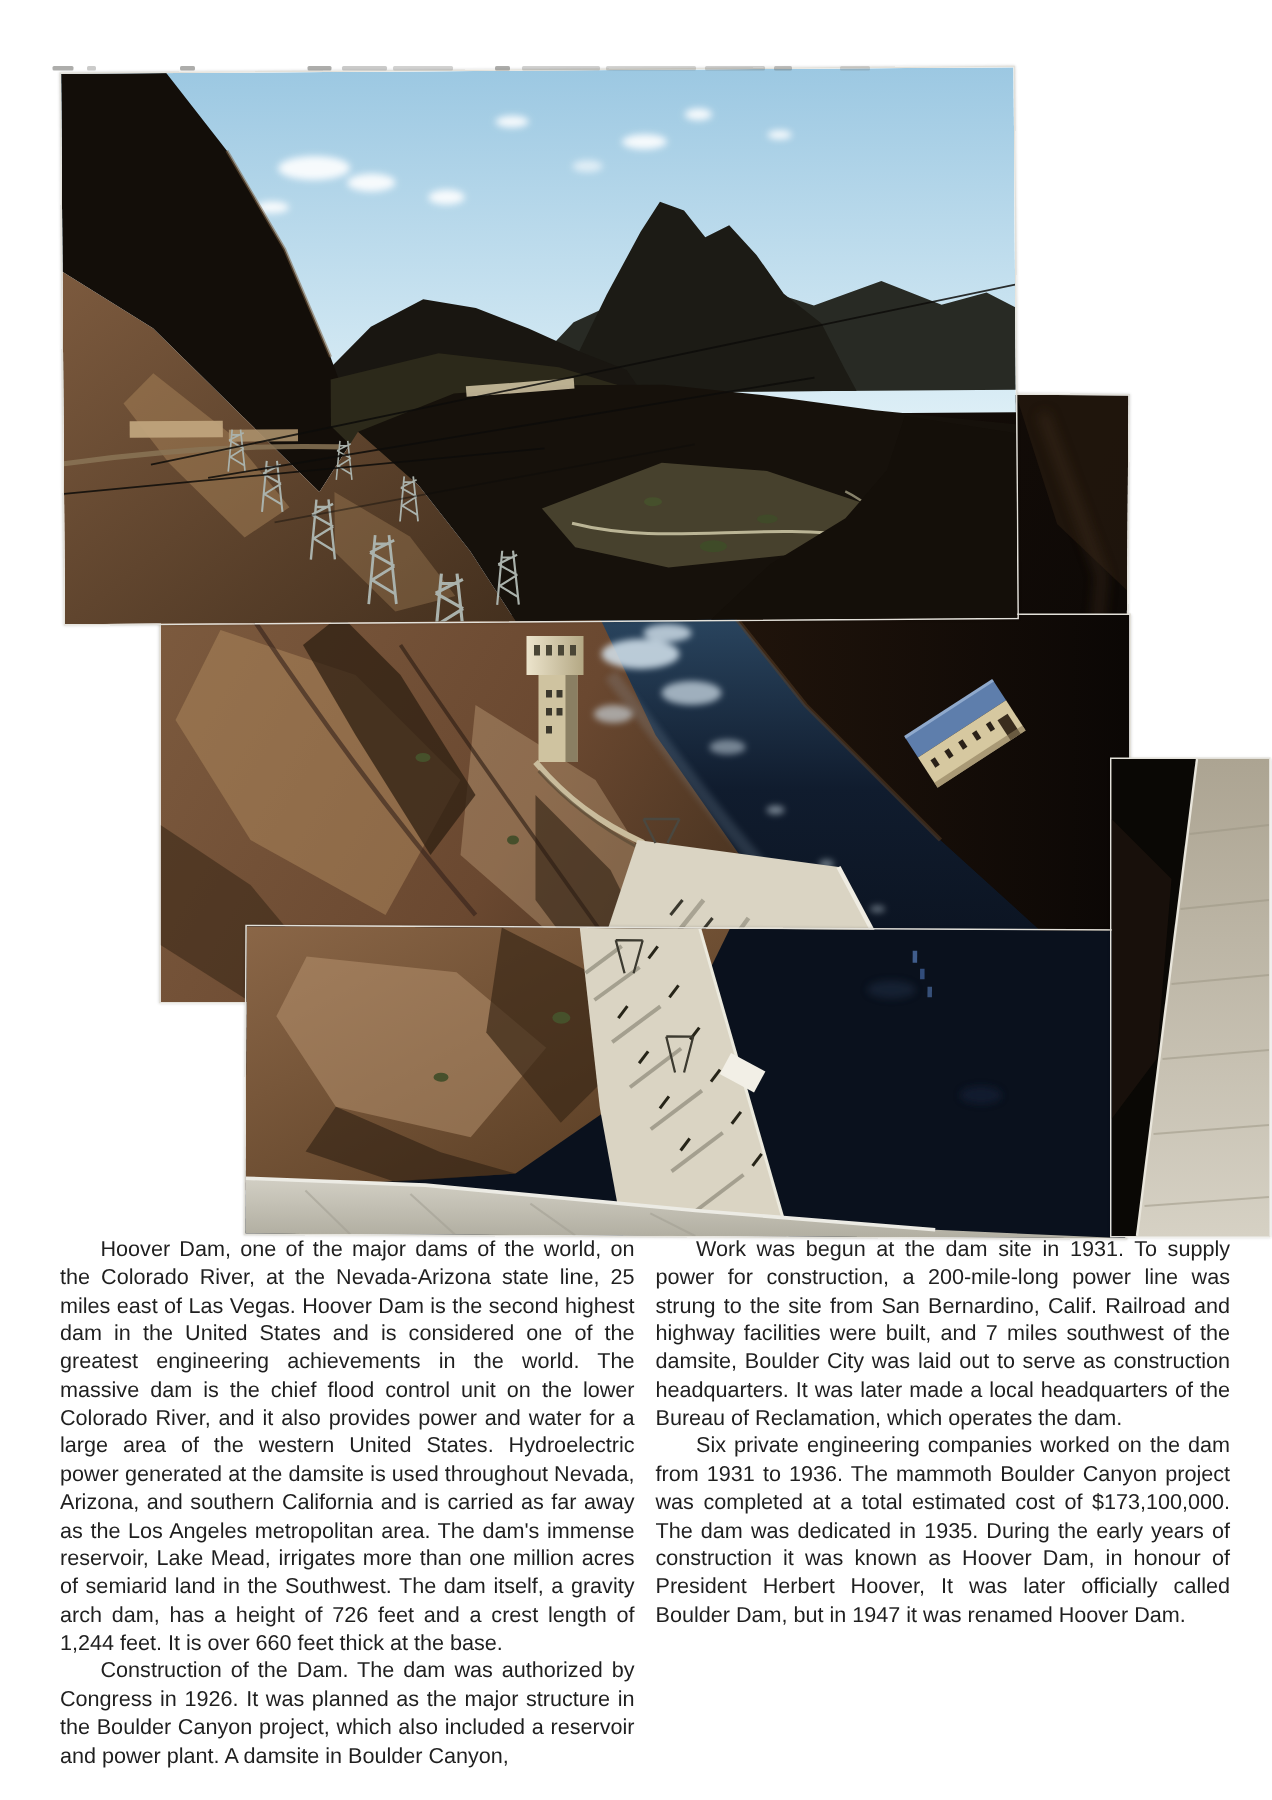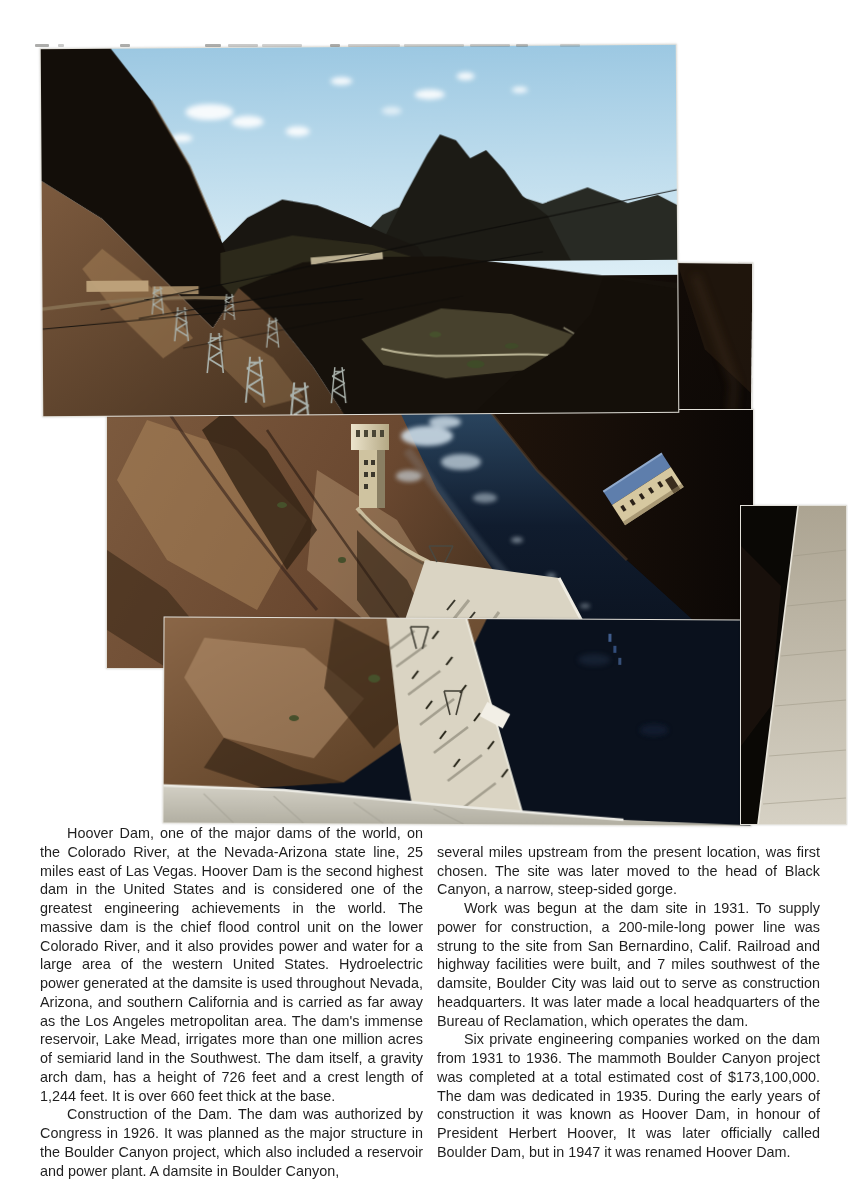--- a/index.html
+++ b/index.html
@@ -14,21 +14,21 @@
   .photo svg{display:block;width:100%;height:100%;}
   .photoA{left:41px;top:46px;width:635px;height:367px;transform:rotate(-.4deg);z-index:3;}
   .photoB{left:575px;top:262px;width:175px;height:378px;z-index:1;transform:rotate(.4deg);}
   .photoC{left:106px;top:409px;width:646px;height:258px;z-index:2;}
   .photoD{left:163px;top:618px;width:587px;height:205px;z-index:4;transform:rotate(.3deg);}
   .photoE{left:740px;top:505px;width:105px;height:318px;z-index:5;}
   .marks{position:absolute;left:0;top:43px;width:848px;height:6px;z-index:6;}
   .marks i{position:absolute;top:1px;height:3px;background:#6a6a66;opacity:.55;border-radius:1px;}
   .columns{
     position:absolute;left:40px;top:824px;width:780px;
-    display:flex;gap:14px;color:var(--text,#1f1f1f);align-items:center;
+    display:flex;gap:14px;color:var(--text,#1f1f1f);
   }
   .col{width:383px;font-size:14.4px;line-height:18.75px;text-align:justify;}
   .col p{margin:0;text-indent:27px;}
   .col p.no-indent{text-indent:0;}
   [data-interactable]{cursor:default;}
 </style>
 </head>
 <body>
 
 <div class="page" data-interactable="false">
@@ -360,19 +360,18 @@
     </div>
 
   </div>
 
   <div class="columns" data-interactable="false">
     <div class="col col-left" data-interactable="false">
       <p data-interactable="false">Hoover Dam, one of the major dams of the world, on the Colorado River, at the Nevada-Arizona state line, 25 miles east of Las Vegas. Hoover Dam is the second highest dam in the United States and is considered one of the greatest engineering achievements in the world. The massive dam is the chief flood control unit on the lower Colorado River, and it also provides power and water for a large area of the western United States. Hydroelectric power generated at the damsite is used throughout Nevada, Arizona, and southern California and is carried as far away as the Los Angeles metropolitan area. The dam's immense reservoir, Lake Mead, irrigates more than one million acres of semiarid land in the Southwest. The dam itself, a gravity arch dam, has a height of 726 feet and a crest length of 1,244 feet. It is over 660 feet thick at the base.</p>
       <p data-interactable="false">Construction of the Dam. The dam was authorized by Congress in 1926. It was planned as the major structure in the Boulder Canyon project, which also included a reservoir and power plant. A damsite in Boulder Canyon,</p>
     </div>
     <div class="col col-right" data-interactable="false">
-      <p class="no-indent" data-interactable="false">several miles upstream from the present location, was first chosen. The site was later moved to the head of Black Canyon, a narrow, steep-sided gorge.</p>
       <p data-interactable="false">Work was begun at the dam site in 1931. To supply power for construction, a 200-mile-long power line was strung to the site from San Bernardino, Calif. Railroad and highway facilities were built, and 7 miles southwest of the damsite, Boulder City was laid out to serve as construction headquarters. It was later made a local headquarters of the Bureau of Reclamation, which operates the dam.</p>
       <p data-interactable="false">Six private engineering companies worked on the dam from 1931 to 1936. The mammoth Boulder Canyon project was completed at a total estimated cost of $173,100,000. The dam was dedicated in 1935. During the early years of construction it was known as Hoover Dam, in honour of President Herbert Hoover, It was later officially called Boulder Dam, but in 1947 it was renamed Hoover Dam.</p>
     </div>
   </div>
 
 </div>
 
 </body></html>

